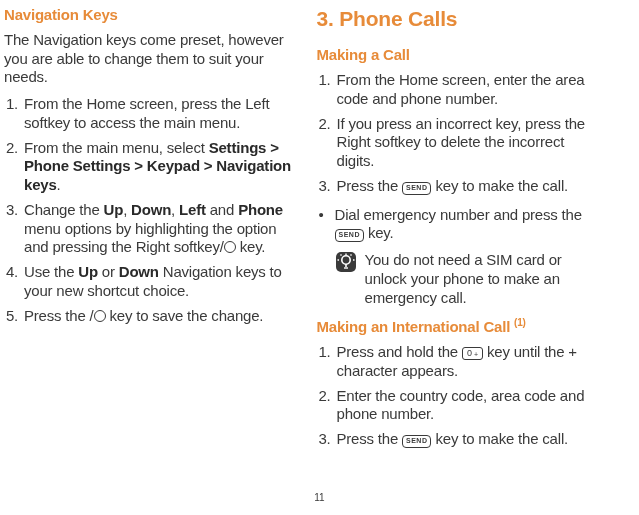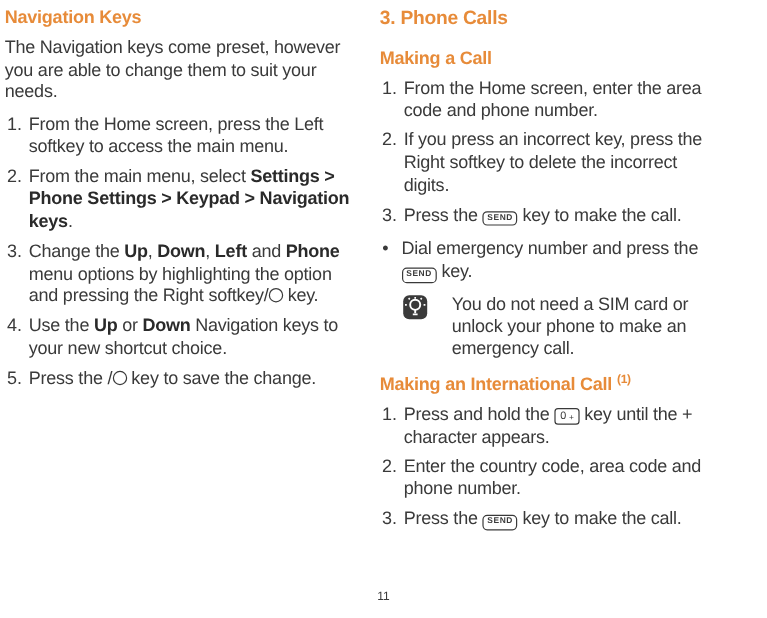--- a/index.html
+++ b/index.html
@@ -31,21 +31,21 @@
   .col.right { padding: 0 4px 0 12px; }
   .heading-orange {
     color: #E78B39;
     font-weight: 700;
     font-size: 15px;
     margin: 0 0 6px 0;
   }
   .chapter {
     color: #E78B39;
     font-weight: 700;
-    font-size: 16px;
+    font-size: 21px;
     margin: 0 0 14px 0;
   }
   p { margin: 0 0 8px 0; }
   ol {
     margin: 0 0 10px 0;
     padding-left: 18px;
   }
   ol li {
     margin-bottom: 6px;
     padding-left: 2px;
@@ -88,21 +88,21 @@
     border-radius: 3px;
     font-size: 9px;
     line-height: 1;
     padding: 1px 4px;
     vertical-align: 1px;
   }
   .zerokey .sub { font-size: 7px; vertical-align: -1px; }
   .sup { font-size: 10px; vertical-align: super; }
   .note {
     display: flex;
-    gap: 20px;
+    gap: 8px;
     margin: 4px 0 10px 18px;
   }
   .note-icon {
     flex: 0 0 auto;
   }
   .note-text { flex: 1; }
   .pagenum {
     position: absolute;
     width: 639px;
     top: 492px;

